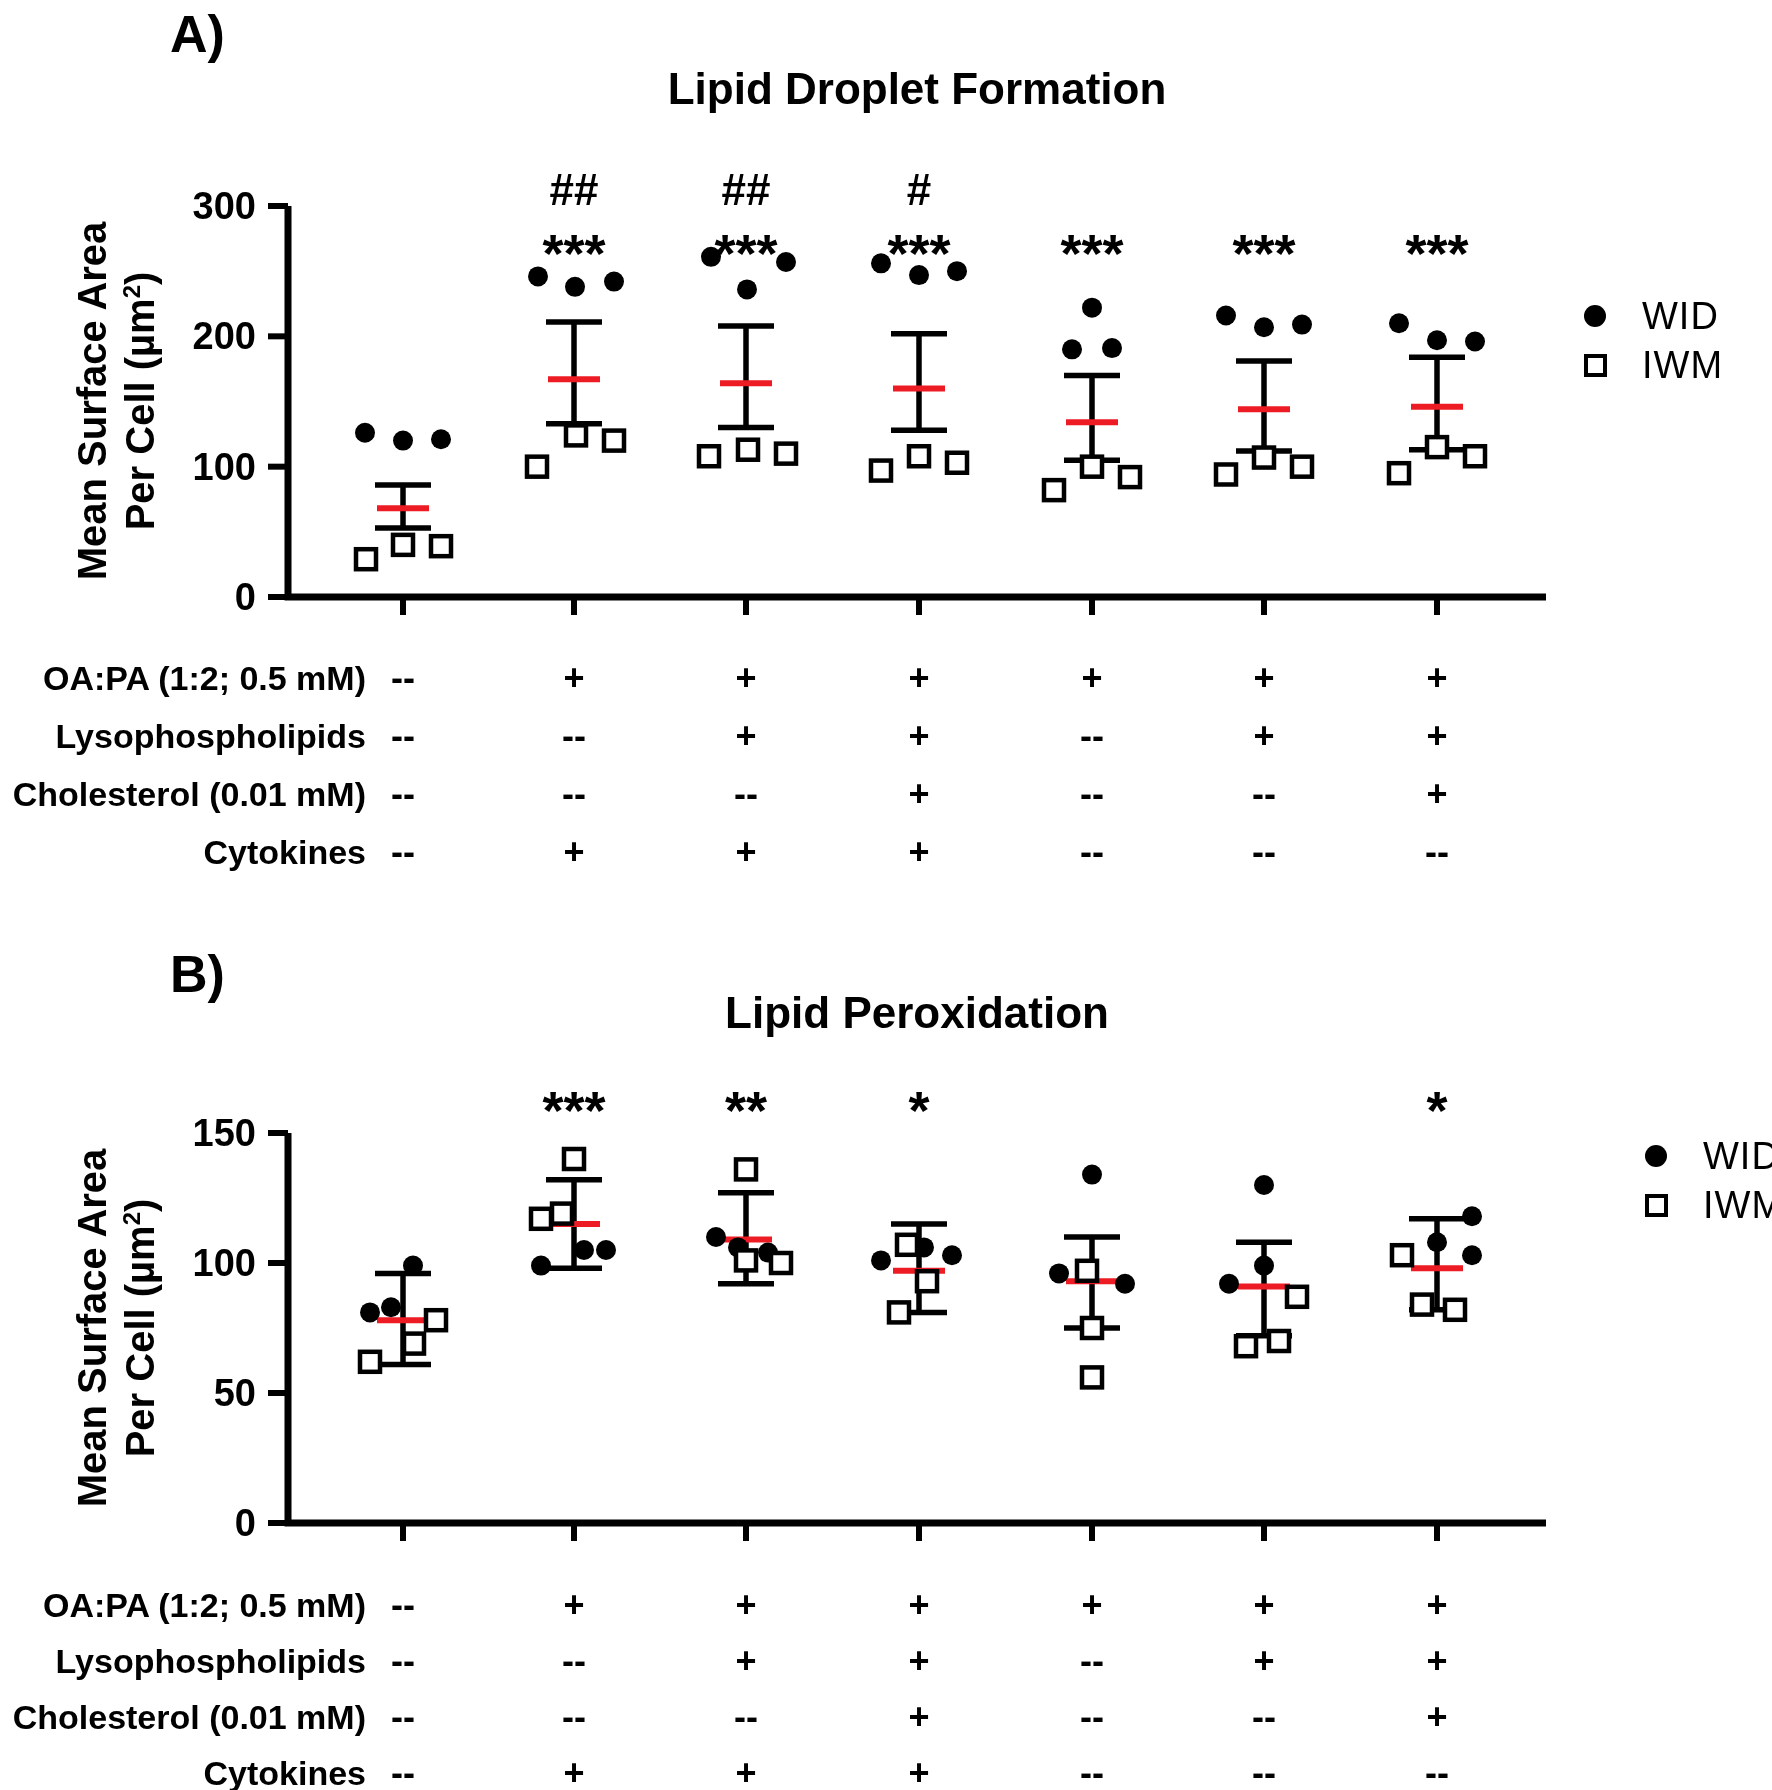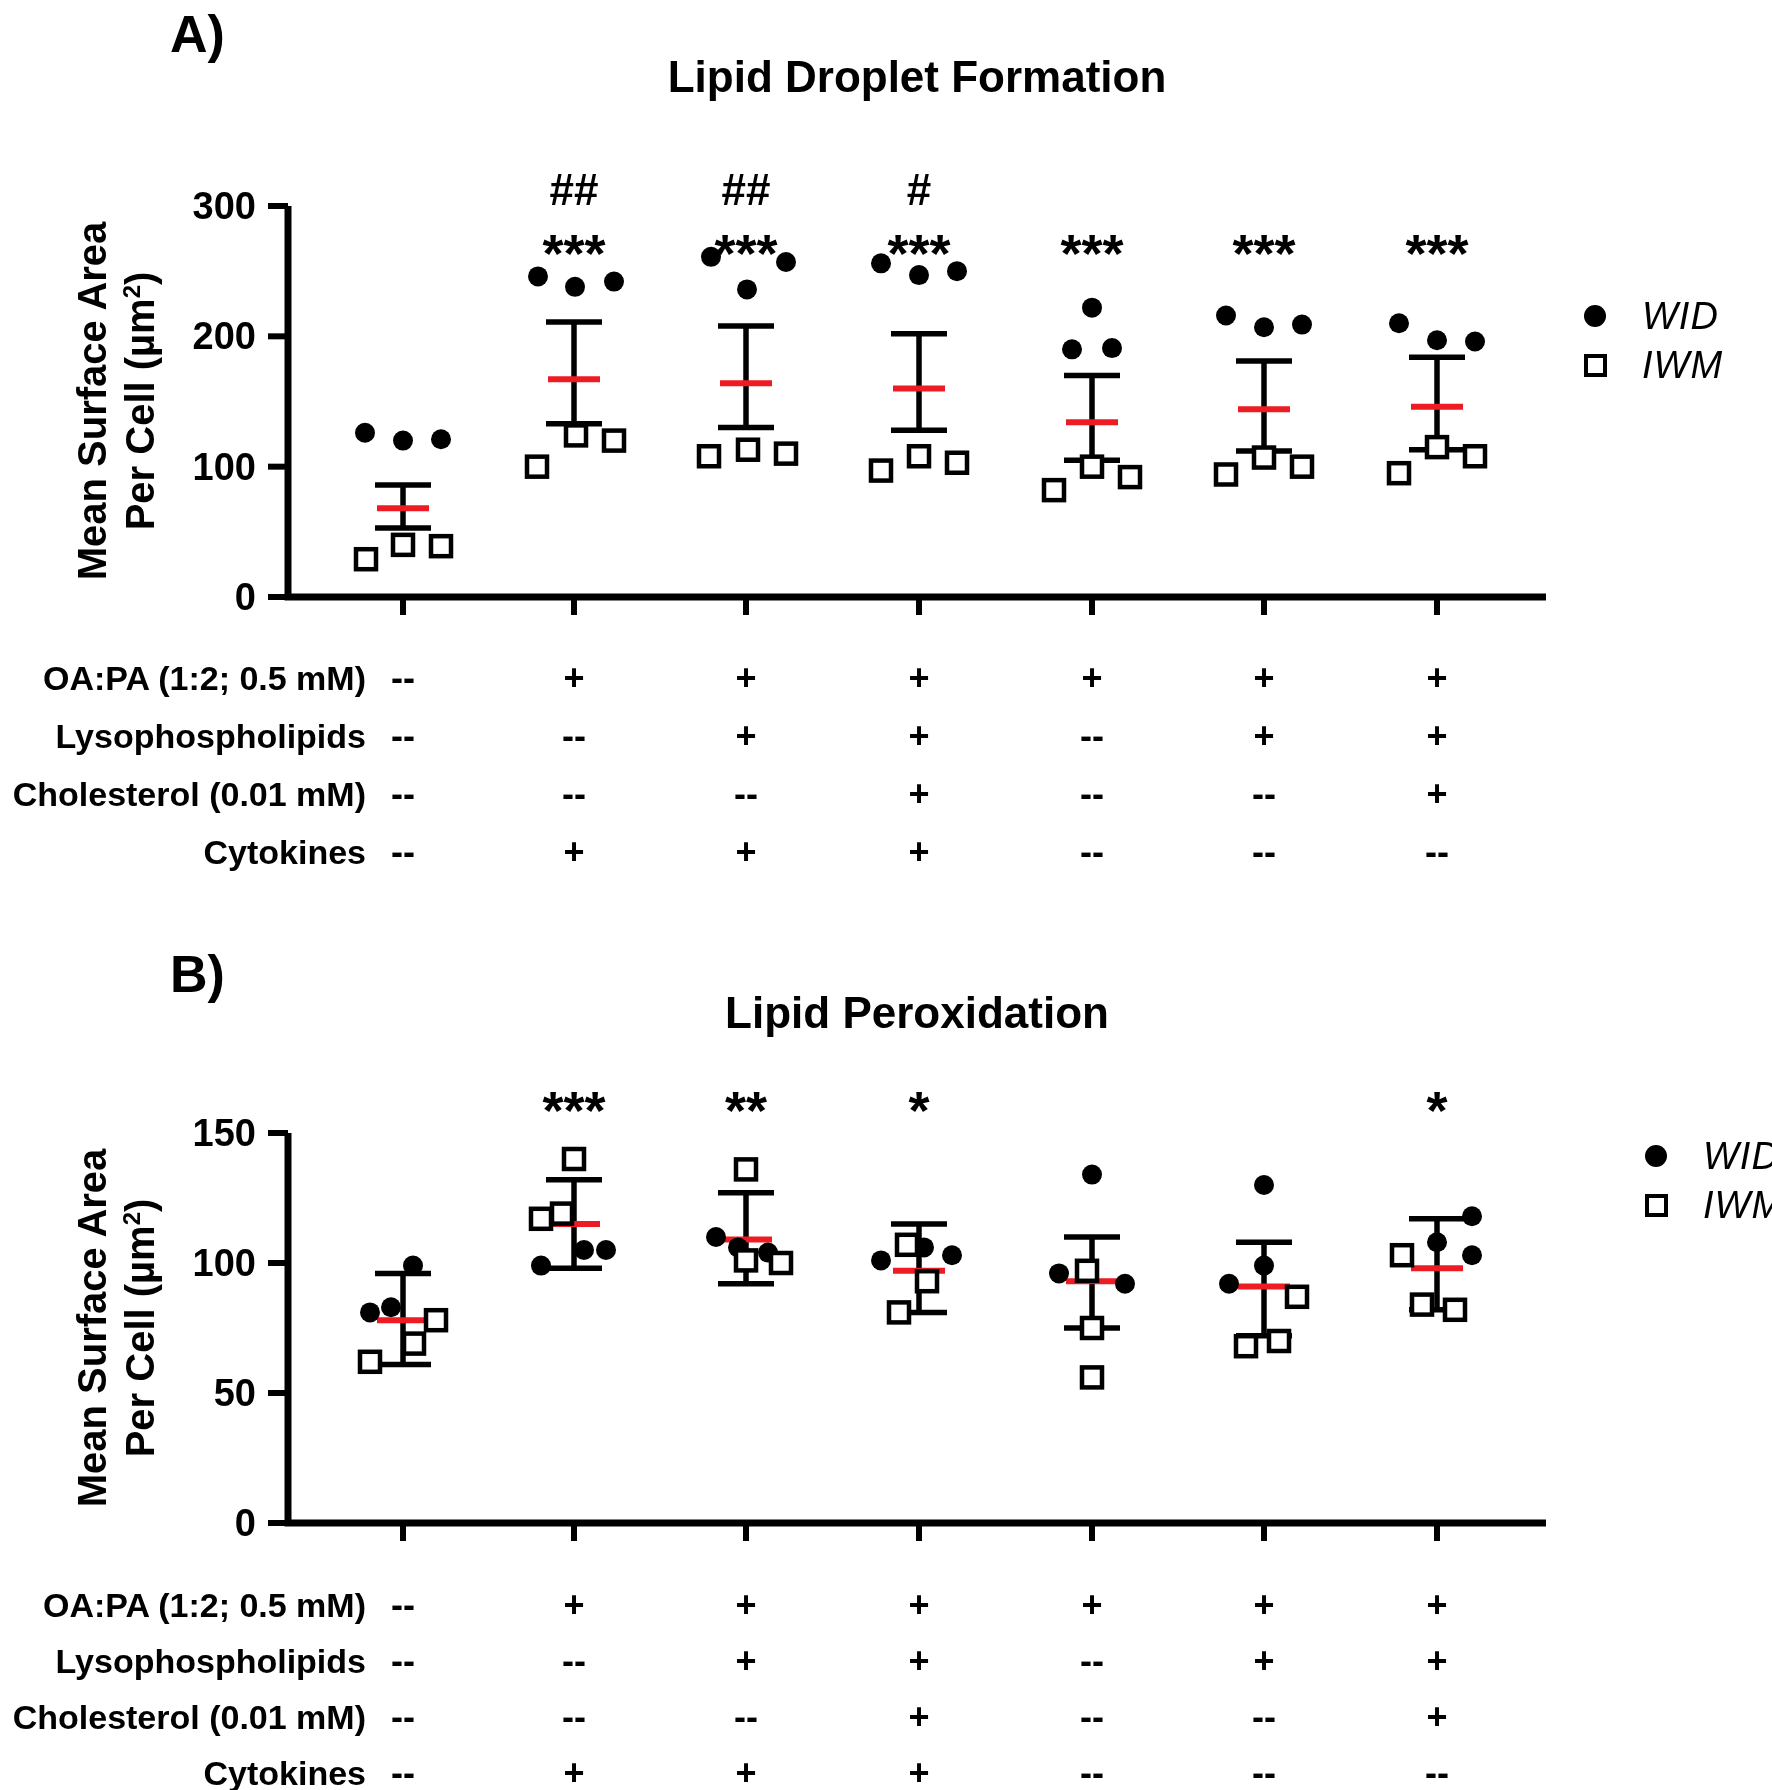--- a/index.html
+++ b/index.html
@@ -10,21 +10,21 @@
   .panel-label{position:absolute;font-size:52px;font-weight:bold;line-height:1;}
   .chart-title{position:absolute;font-size:44px;font-weight:bold;text-align:center;width:1258px;left:288px;}
   .ylabel{position:absolute;width:560px;height:104px;left:-160px;transform:rotate(-90deg);
           transform-origin:center center;text-align:center;font-size:40px;font-weight:bold;line-height:1.2;}
   .ylabel sup{font-size:60%;}
   .legend{position:absolute;display:flex;flex-direction:column;gap:9px;}
   .legend-item{display:flex;align-items:center;height:40px;}
   .legend-marker{display:inline-flex;width:26px;justify-content:center;align-items:center;}
   .lg-circle{width:22px;height:22px;border-radius:50%;background:#000;}
   .lg-square{width:15px;height:15px;border:4px solid #000;background:#fff;}
-  .legend-text{font-size:38px;font-weight:normal;margin-left:34px;letter-spacing:1px;font-style:italic;}
+  .legend-text{font-size:38px;font-weight:normal;margin-left:34px;letter-spacing:1px;}
   .treat-row{position:absolute;left:0;width:1772px;height:52px;line-height:52px;}
   .treat-label{position:absolute;left:8px;width:358px;text-align:right;font-size:34px;font-weight:bold;}
   .treat-val{position:absolute;width:90px;text-align:center;font-size:36px;font-weight:bold;}
 </style>
 </head>
 <body>
 
 <div class="page">
 
   <svg id="fig" width="1772" height="1790" viewBox="0 0 1772 1790">
@@ -213,21 +213,21 @@
         <rect x="1412" y="1294.6" width="20" height="20" fill="#fff" stroke="#000000" stroke-width="4.5"></rect>
         <rect x="1445" y="1299.8" width="20" height="20" fill="#fff" stroke="#000000" stroke-width="4.5"></rect>
         <text x="574" y="1129" text-anchor="middle" font-size="54">***</text>
         <text x="746" y="1129" text-anchor="middle" font-size="54">**</text>
         <text x="919" y="1129" text-anchor="middle" font-size="54">*</text>
         <text x="1437" y="1129" text-anchor="middle" font-size="54">*</text>
       </g>
     </svg>
 
   <div class="panel-label" style="left:170px;top:8px;">A)</div>
-  <div class="chart-title" style="top:52px;">Lipid Droplet Formation</div>
+  <div class="chart-title" style="top:64px;">Lipid Droplet Formation</div>
   <div class="ylabel" style="top:349px;">
     <span>Mean Surface Area</span><br>
     <span>Per Cell (µm</span><sup>2</sup><span>)</span>
   </div>
   <div class="legend" style="left:1582px;top:296px;">
     <div class="legend-item">
       <span class="legend-marker">
           <span class="lg-circle"></span>
         </span>
       <span class="legend-text">WID</span>

